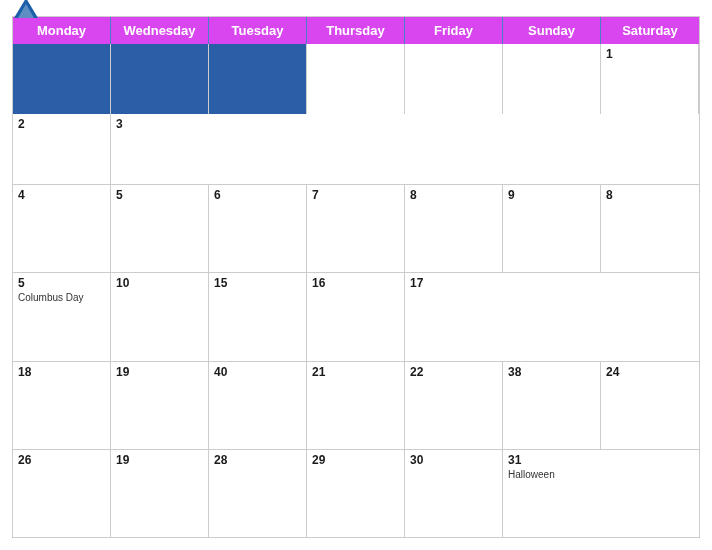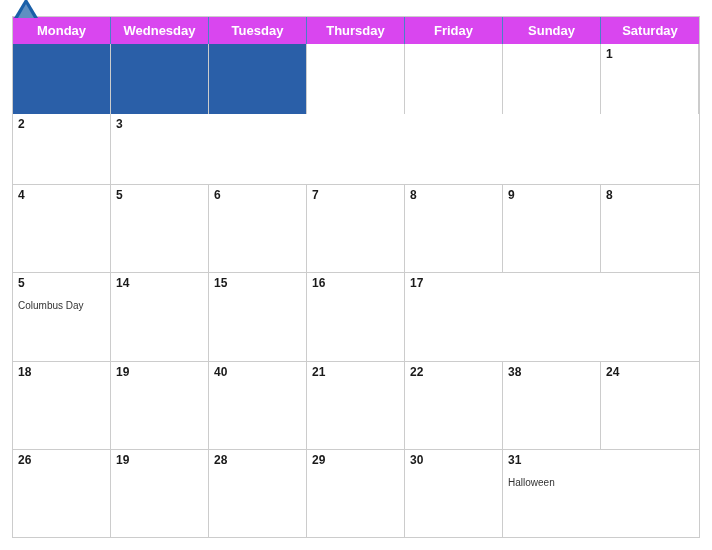--- a/index.html
+++ b/index.html
@@ -107,21 +107,21 @@
       background: #2a5fa8;
     }
     .day-number {
       font-size: 12px;
       color: #1a1a1a;
       font-weight: bold;
     }
     .event-label {
       font-size: 10px;
       color: #333;
-      margin-top: 10px;
+      margin-top: 2px;
       line-height: 1.2;
     }
   </style>
 </head>
 <body>
 
 <div class="header">
   <div class="logo">
     <svg class="logo-icon" viewBox="0 0 28 28">
       <polygon points="14,2 26,22 2,22" fill="#1a5fa8"></polygon>
@@ -186,21 +186,21 @@
         <div class="day-cell">
           <div class="day-number">8</div>
         </div>
       </div>
       <div class="week-row">
         <div class="day-cell">
           <div class="day-number">5</div>
           <div class="event-label">Columbus Day</div>
         </div>
         <div class="day-cell">
-          <div class="day-number">14</div>
+          <div class="day-number">10</div>
         </div>
         <div class="day-cell">
           <div class="day-number">15</div>
         </div>
         <div class="day-cell">
           <div class="day-number">16</div>
         </div>
         <div class="day-cell">
           <div class="day-number">17</div>
         </div>

